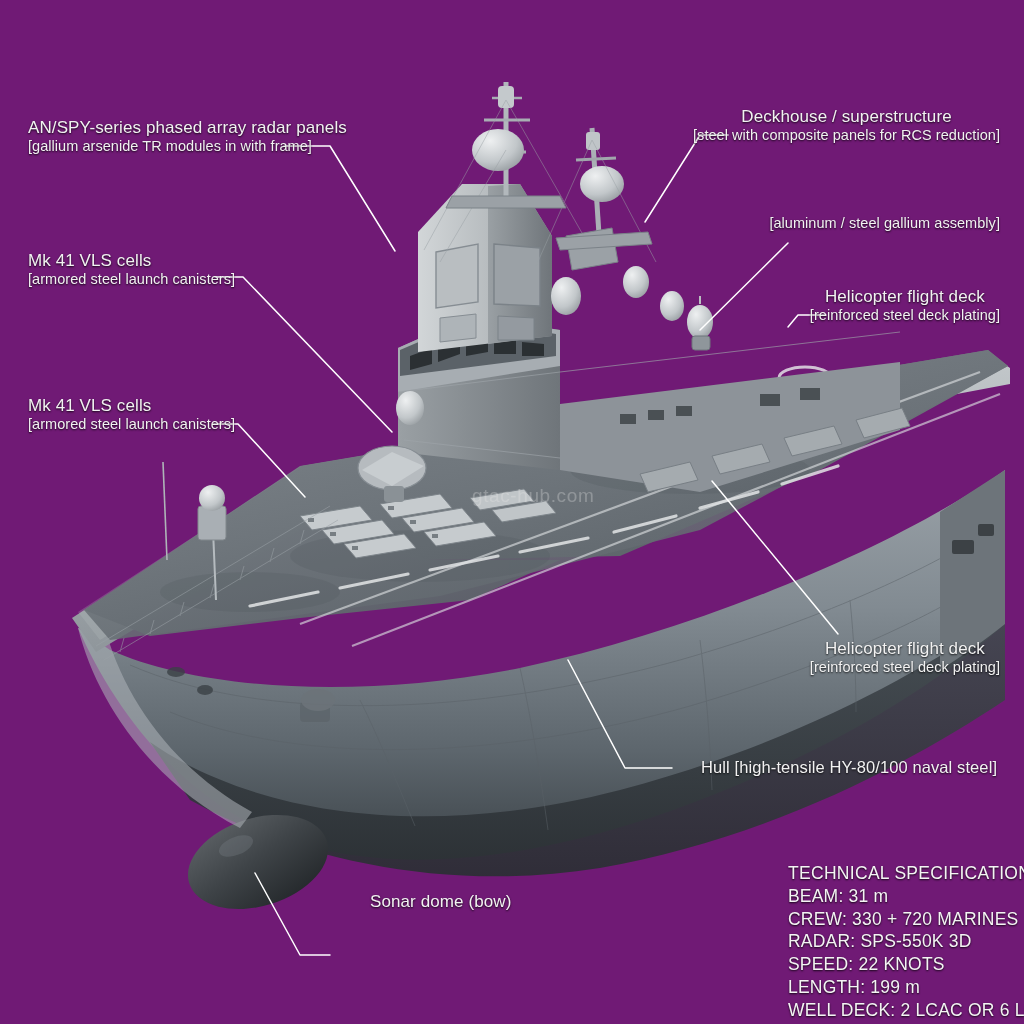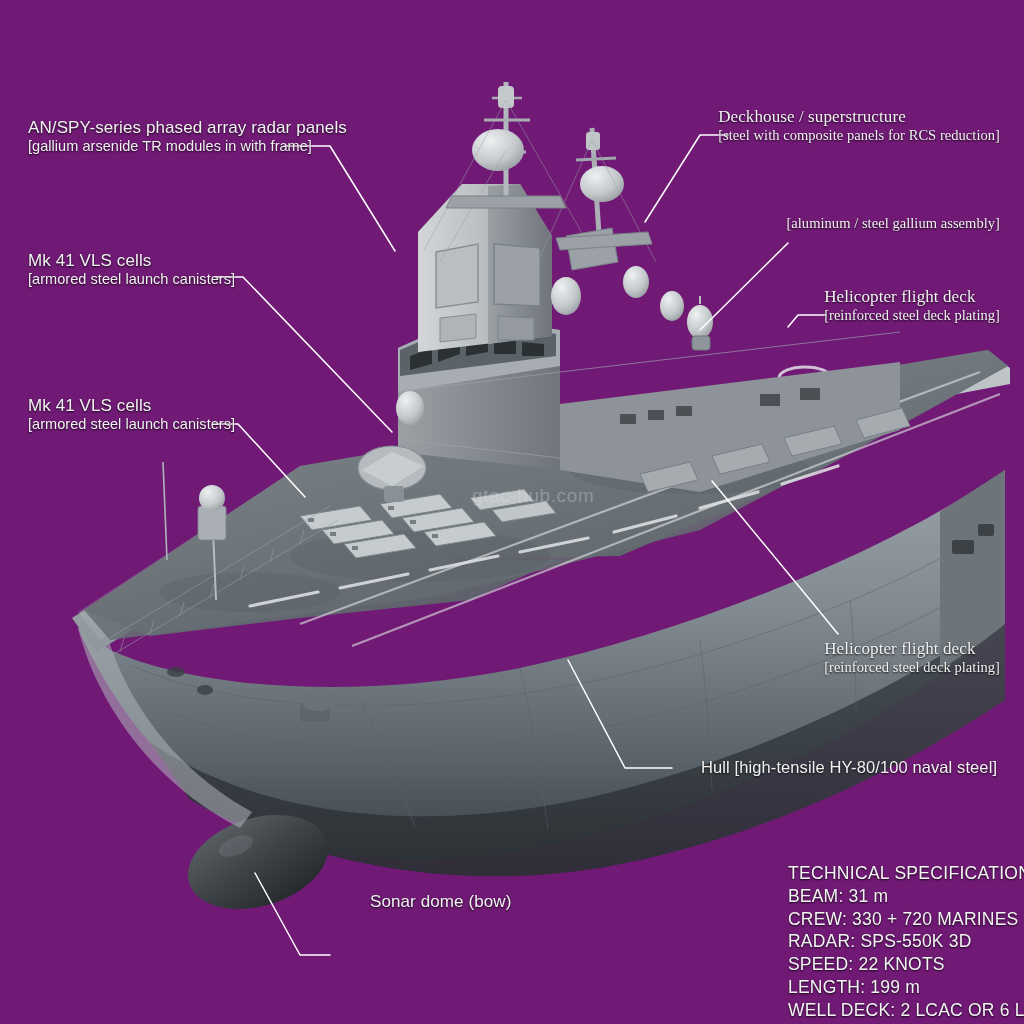--- a/index.html
+++ b/index.html
@@ -44,21 +44,21 @@
   }
   .callout .c-title {
     font-size: 17px;
     letter-spacing: .1px;
   }
   .callout .c-sub {
     font-size: 14.5px;
     letter-spacing: .05px;
   }
   .callout.align-left  { text-align: left; }
-  .callout.align-right { text-align: left; font-family: Liberation Serif, serif; }
+  .callout.align-right { text-align: center; }
 
   
   .callout.single .c-title { font-size: 16.5px; }
 
   
   #spec-block {
     position: absolute;
     left: 788px;
     top: 862px;
     color: #f4f4f4;

